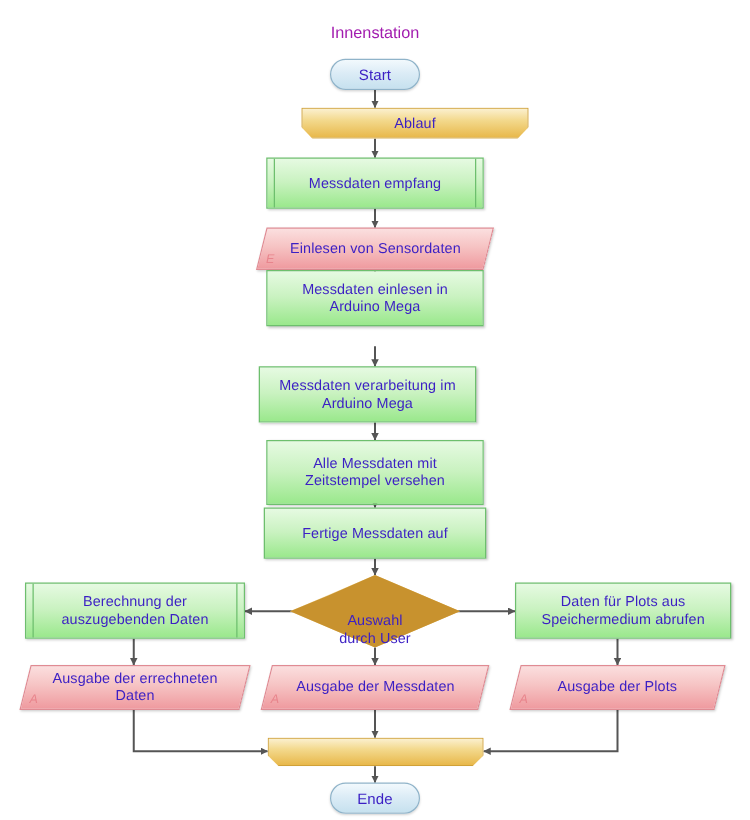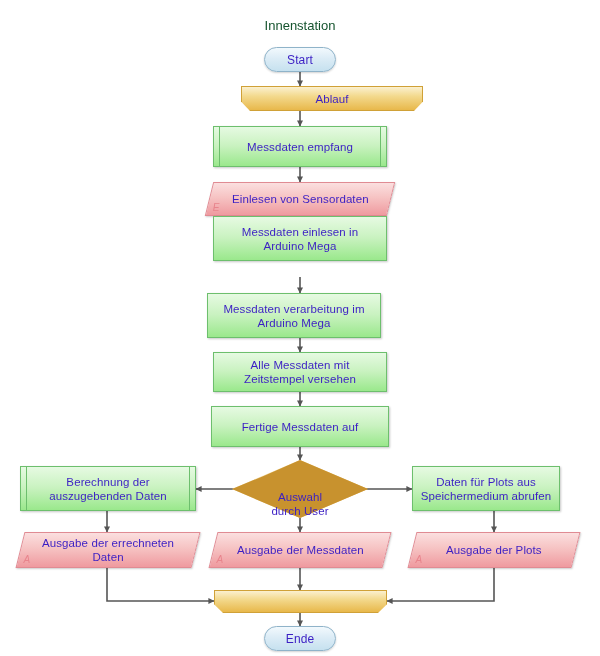--- a/index.html
+++ b/index.html
@@ -34,21 +34,21 @@
     z-index: 3;
   }
   .node .txt { position: relative; z-index: 4; padding: 0 6px; }
 
   
   .title {
     position: absolute;
     left: 0; top: 18px;
     width: 600px;
     text-align: center;
-    color: #14532d;
+    color: #a21caf;
     font-size: 13px;
     z-index: 5;
   }
 
   
   .terminator {
     border: 1px solid #8fb3c9;
     border-radius: 14px;
     background: linear-gradient(to bottom, #f2f9fd 0%, #dcecf6 45%, #c6e1ef 100%);
     box-shadow: 0 1px 2px rgba(0,0,0,0.18);
@@ -197,21 +197,21 @@
   </span>
 </div>
 
 <div class="node process" style="left:207px; top:293px; width:174px; height:45px;">
   <span class="txt">
     <span>Messdaten verarbeitung im</span><br>
     <span>Arduino Mega</span>
   </span>
 </div>
 
-<div class="node process" style="left:213px; top:352px; width:174px; height:40px;">
+<div class="node process" style="left:213px; top:352px; width:174px; height:52px;">
   <span class="txt">
     <span>Alle Messdaten mit</span><br>
     <span>Zeitstempel versehen</span>
   </span>
 </div>
 
 <div class="node process" style="left:211px; top:406px; width:178px; height:41px;">
   <span class="txt">
     <span>Fertige Messdaten auf</span><br>
   </span>
@@ -226,21 +226,21 @@
   </span>
 </div>
 
 <div class="node process subroutine" style="left:20px; top:466px; width:176px; height:45px;">
   <span class="txt">
     <span>Berechnung der</span><br>
     <span>auszugebenden Daten</span>
   </span>
 </div>
 
-<div class="node process" style="left:412px; top:466px; width:148px; height:45px;">
+<div class="node process" style="left:412px; top:466px; width:173px; height:45px;">
   <span class="txt">
     <span>Daten für Plots aus</span><br>
     <span>Speichermedium abrufen</span>
   </span>
 </div>
 
 <div class="node io" style="left:20px; top:532px; width:176px; height:36px;">
   <span class="txt">
     <span>Ausgabe der errechneten</span><br>
     <span>Daten</span>

